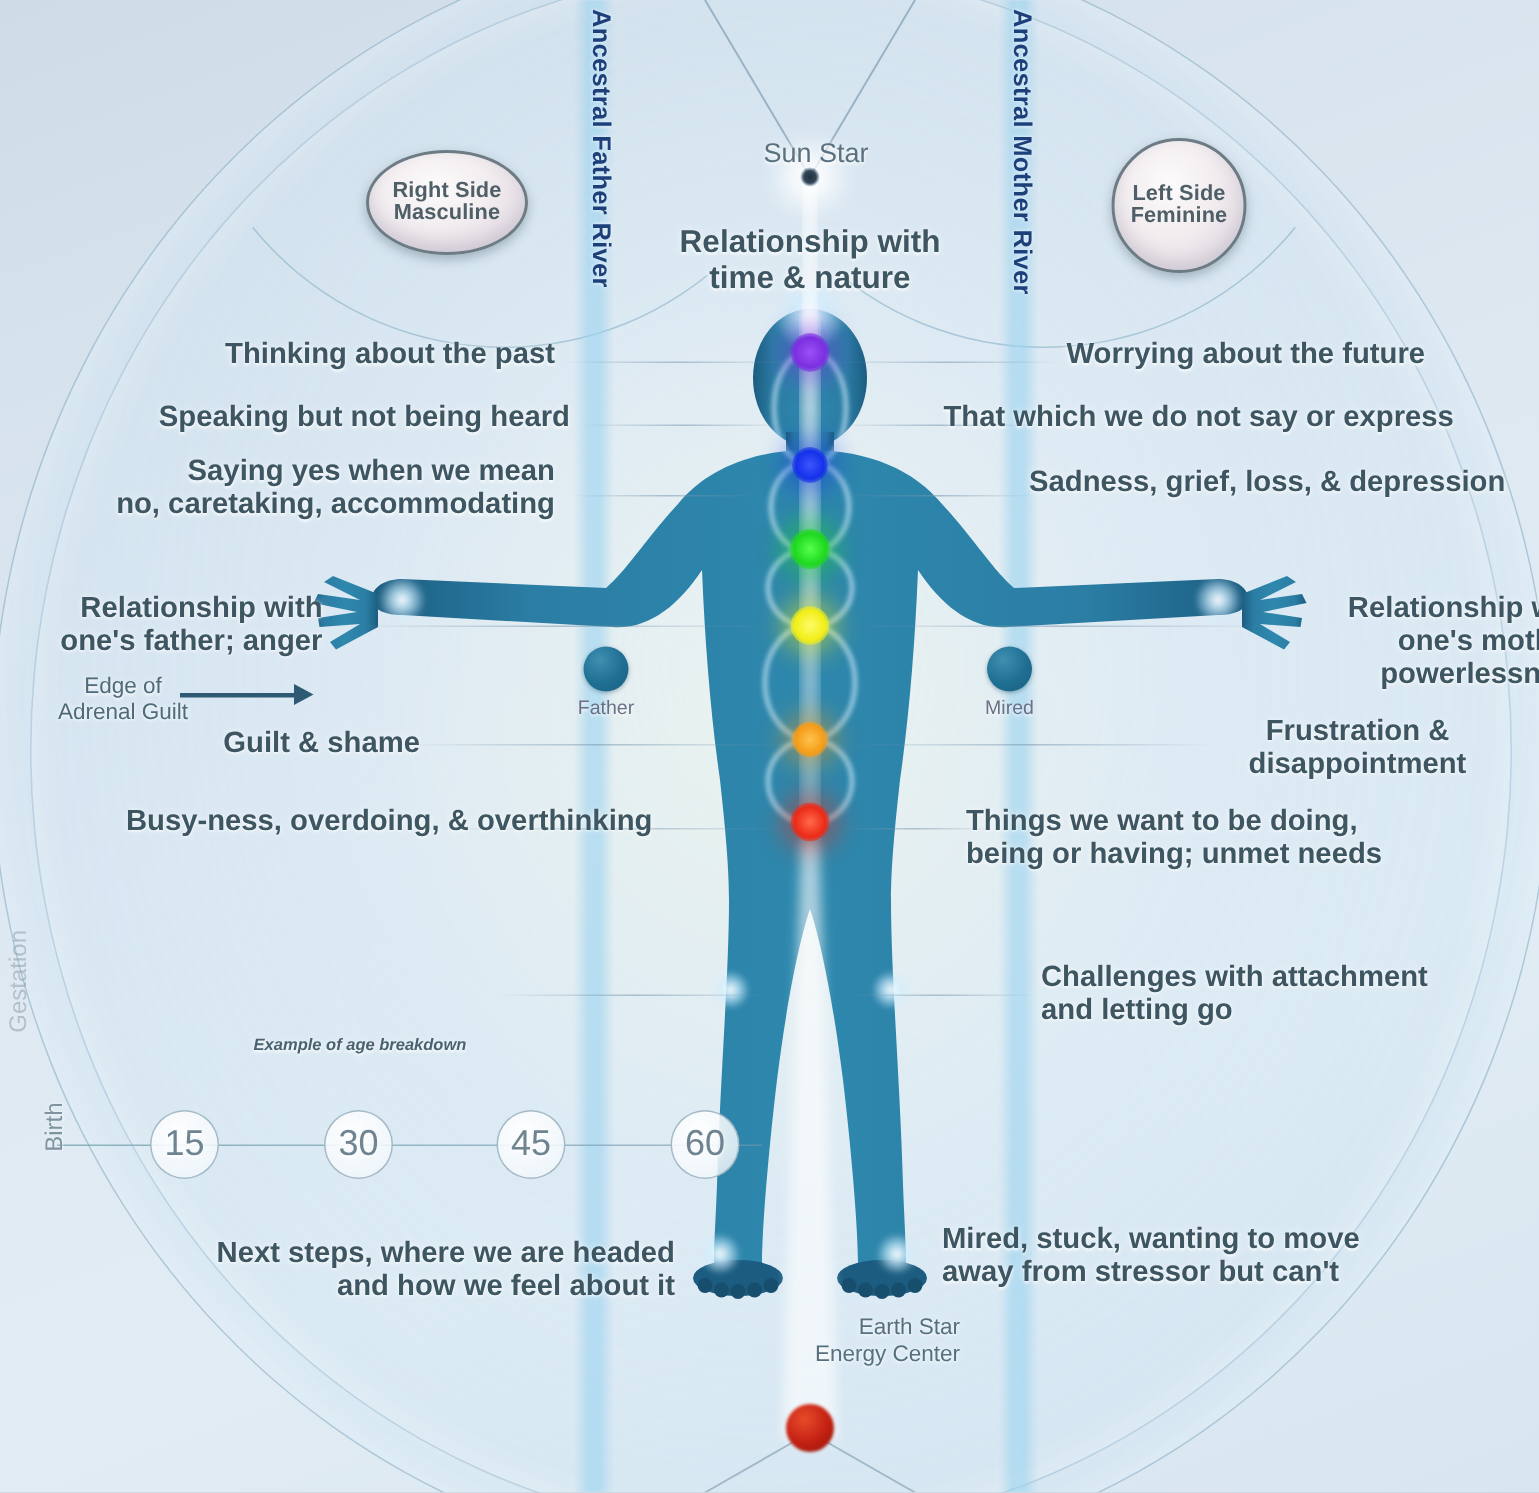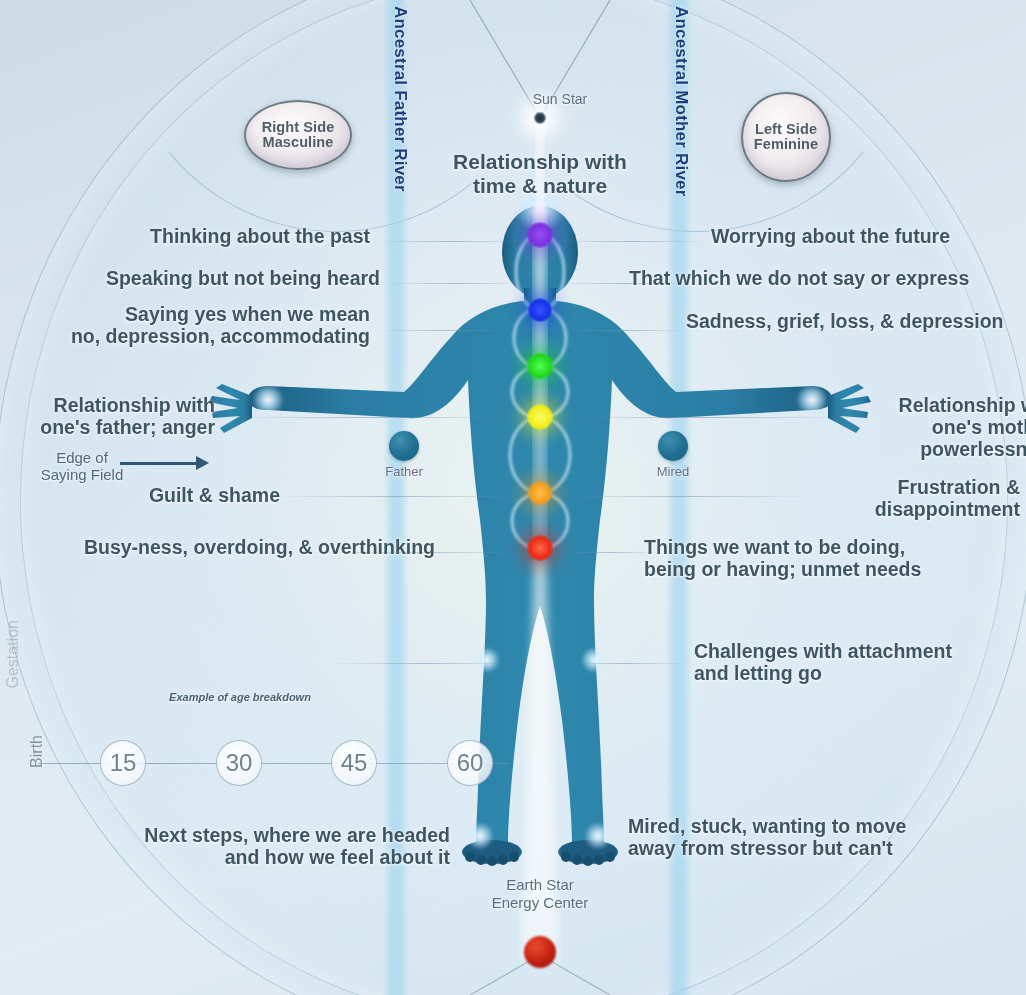--- a/index.html
+++ b/index.html
@@ -293,23 +293,23 @@
   </svg>
 
   <div class="chakra" style="left:540px;top:235px;width:26px;height:26px;background:radial-gradient(circle,#9b4ff5 0%,#7b2fe0 55%,rgba(123,47,224,0) 100%);box-shadow:0 0 16px 6px rgba(123,47,224,.45);"></div>
   <div class="chakra" style="left:540px;top:310px;width:24px;height:24px;background:radial-gradient(circle,#3a56ff 0%,#1530e8 55%,rgba(21,48,232,0) 100%);box-shadow:0 0 16px 6px rgba(21,48,232,.45);"></div>
   <div class="chakra" style="left:540px;top:366px;width:27px;height:27px;background:radial-gradient(circle,#55ff4a 0%,#1fd81f 55%,rgba(31,216,31,0) 100%);box-shadow:0 0 16px 6px rgba(31,216,31,.45);"></div>
   <div class="chakra" style="left:540px;top:417px;width:26px;height:26px;background:radial-gradient(circle,#fdfb6a 0%,#f2ee17 55%,rgba(242,238,23,0) 100%);box-shadow:0 0 16px 6px rgba(242,238,23,.45);"></div>
   <div class="chakra" style="left:540px;top:493px;width:24px;height:24px;background:radial-gradient(circle,#ffc24f 0%,#f59c18 55%,rgba(245,156,24,0) 100%);box-shadow:0 0 16px 6px rgba(245,156,24,.45);"></div>
   <div class="chakra" style="left:540px;top:548px;width:26px;height:26px;background:radial-gradient(circle,#ff6a4a 0%,#ec2a16 55%,rgba(236,42,22,0) 100%);box-shadow:0 0 16px 6px rgba(236,42,22,.45);"></div>
 
   <div class="sunstar" style="left:540px;top:118px;"></div>
-  <div class="lbl c tiny" style="left:470px;top:92px;width:180px;font-size:14px;color:#5a717f;">Sun Star</div>
-
-  <div class="lbl c tiny" style="left:440px;top:876px;width:200px;font-size:15px;color:#55707e;line-height:1.2;">Earth Star
+  <div class="lbl c tiny" style="left:454px;top:92px;width:180px;font-size:18px;color:#5a717f;">Sun Star</div>
+
+  <div class="lbl c tiny" style="left:440px;top:876px;width:200px;font-size:15px;color:#55707e;line-height:1.2;text-align:right;">Earth Star
 Energy Center</div>
   <div class="earthstar" style="left:540px;top:952px;"></div>
 
   <div class="lbl c big" style="left:405px;top:150px;width:270px;font-size:21px;">Relationship with
 time &amp; nature</div>
 
   <div class="badge" style="left:244px;top:100px;">
     <span style="white-space:pre-line;">Right Side
 Masculine</span>
   </div>
@@ -330,45 +330,45 @@
   <div class="leader" style="left:556px;top:283px;width:140px;"></div>
   <div class="leader" style="left:560px;top:330px;width:130px;"></div>
   <div class="leader" style="left:560px;top:417px;width:290px;"></div>
   <div class="leader" style="left:560px;top:496px;width:250px;"></div>
   <div class="leader" style="left:560px;top:552px;width:100px;"></div>
   <div class="leader" style="left:560px;top:663px;width:130px;"></div>
 
   <div class="lbl r big" style="left:20px;top:226px;width:350px;">Thinking about the past</div>
   <div class="lbl r big" style="left:10px;top:268px;width:370px;">Speaking but not being heard</div>
   <div class="lbl r big" style="left:10px;top:304px;width:360px;">Saying yes when we mean
-no, depression, accommodating</div>
+no, caretaking, accommodating</div>
   <div class="lbl r big" style="left:10px;top:395px;width:205px;">Relationship with
 one's father; anger</div>
   <div class="lbl r big" style="left:40px;top:485px;width:240px;">Guilt &amp; shame</div>
   <div class="lbl r big" style="left:10px;top:537px;width:425px;">Busy-ness, overdoing, &amp; overthinking</div>
   <div class="lbl r big" style="left:10px;top:825px;width:440px;">Next steps, where we are headed
 and how we feel about it</div>
 
   <div class="lbl l big" style="left:711px;top:226px;width:340px;">Worrying about the future</div>
   <div class="lbl l big" style="left:629px;top:268px;width:420px;">That which we do not say or express</div>
   <div class="lbl l big" style="left:686px;top:311px;width:400px;">Sadness, grief, loss, &amp; depression</div>
   <div class="lbl r big" style="left:770px;top:395px;width:290px;">Relationship with
 one's mother;
 powerlessness</div>
-  <div class="lbl c big" style="left:790px;top:477px;width:230px;text-align:right;">Frustration &amp;
+  <div class="lbl c big" style="left:790px;top:477px;width:230px;">Frustration &amp;
 disappointment</div>
   <div class="lbl l big" style="left:644px;top:537px;width:400px;">Things we want to be doing,
 being or having; unmet needs</div>
   <div class="lbl l big" style="left:694px;top:641px;width:340px;">Challenges with attachment
 and letting go</div>
   <div class="lbl l big" style="left:628px;top:816px;width:400px;">Mired, stuck, wanting to move
 away from stressor but can't</div>
 
   <div class="lbl c small" style="left:22px;top:450px;width:120px;font-size:15px;font-weight:normal;color:#4f6a78;">Edge of
-Saying Field</div>
+Adrenal Guilt</div>
   <div class="arrow-line" style="left:120px;top:462px;width:78px;"></div>
   <div class="arrow-head" style="left:196px;top:456px;"></div>
 
   <div class="pdot" style="left:404px;top:446px;"></div>
   <div class="pcap" style="left:404px;top:464px;">Father</div>
   <div class="pdot" style="left:673px;top:446px;"></div>
   <div class="pcap" style="left:673px;top:464px;">Mired</div>
 
   <div class="lbl c small" style="left:120px;top:691px;width:240px;font-size:11px;font-style:italic;">Example of age breakdown</div>
   <div class="age-line" style="left:38px;top:763px;width:470px;"></div>

